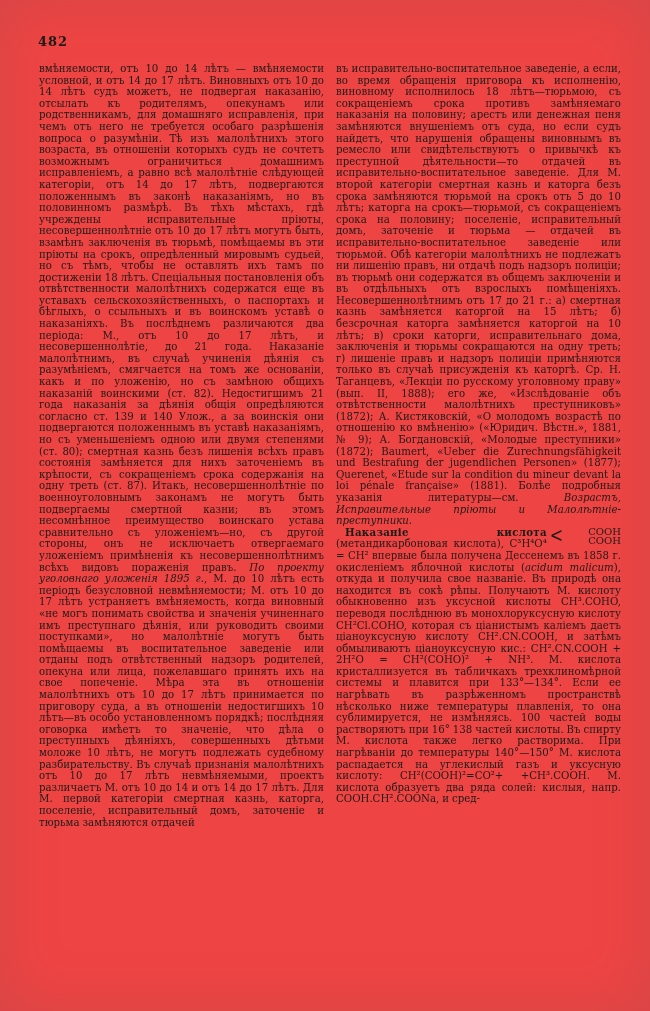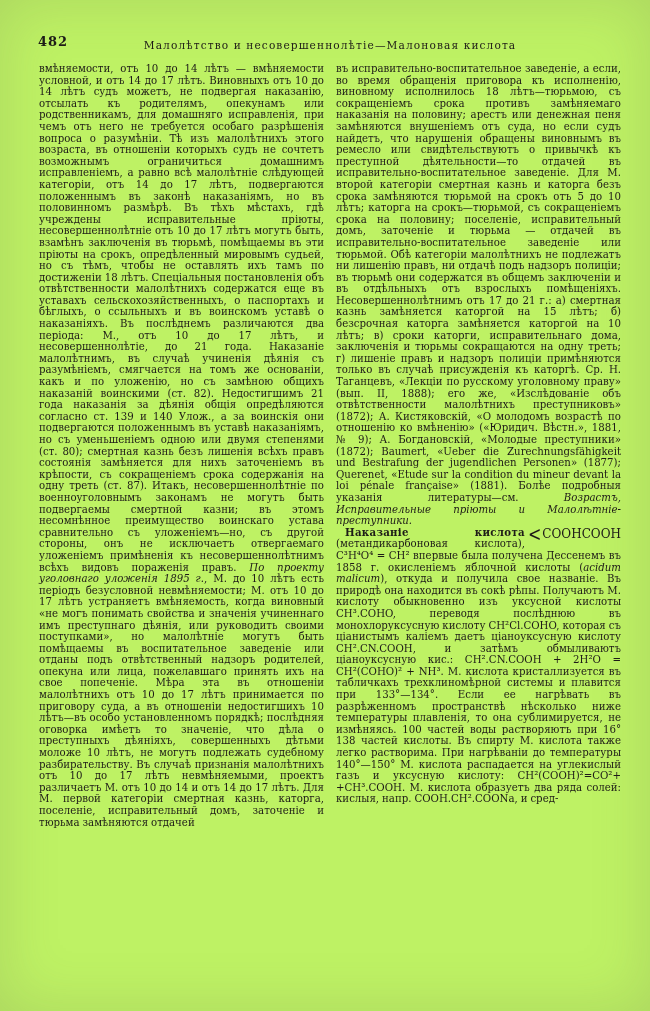--- a/index.html
+++ b/index.html
@@ -1,43 +1,42 @@
 <!DOCTYPE html>
 <html lang="ru"><head>
 <meta charset="utf-8">
 <style>
   html,body{margin:0;padding:0;background:#d8d5cf;}
   .page{
     position:relative;width:650px;height:1011px;box-sizing:border-box;
-    background:#bef264;color:#1d1b17;
+    background:#ef4444;color:#1d1b17;
     font-family:"DejaVu Serif","Liberation Serif",serif;
     padding:34px 28px 8px 38px;overflow:hidden;
     box-shadow:inset 0 0 60px rgba(90,85,75,.18);
   }
   .header{position:relative;text-align:center;margin-bottom:13px;height:16px;}
   .pagenum{position:absolute;left:0;top:0;font-size:13px;font-weight:bold;letter-spacing:1px;}
   .running{font-size:10.6px;letter-spacing:1.1px;}
   .columns{display:flex;gap:12px;justify-content:center;}
   .col{width:285px;}
   .para{margin:0;font-size:10.2px;line-height:11.6px;text-align:justify;hyphens:auto;word-spacing:-0.3px;}
   .seg-italic{font-style:italic;}
   .byline{margin:-11.6px 0 0 0;text-align:right;font-size:10.2px;line-height:11.6px;font-style:italic;background:transparent;}
   .entry{text-indent:9px;}
   .entry-title{font-weight:bold;letter-spacing:.3px;}
   .formula-stack{float:right;display:flex;align-items:center;margin-left:3px;text-indent:0;}
   .formula-stack .brace{font-size:16px;line-height:1;transform:scaleY(1.25);margin-right:1px;}
-  .formula-stack .stack{display:inline-flex;font-size:12px;line-height:9.5px;}
+  .formula-stack .stack{display:inline-flex;flex-direction:column;font-size:10px;line-height:9.5px;margin-left:24px;}
 </style>
 </head>
 <body>
 
 <div class="page">
   <div class="header">
     <span class="pagenum">482</span>
-    <span class="running">Малолѣтство и несовершеннолѣтіе—Малоновая кислота</span>
   </div>
   <div class="columns">
     <div class="col">
       <p class="para"><span>вмѣняемости, отъ 10 до 14 лѣтъ — вмѣняемости условной, и отъ 14 до 17 лѣтъ. Виновныхъ отъ 10 до 14 лѣтъ судъ можетъ, не подвергая наказанію, отсылать къ родителямъ, опекунамъ или родственникамъ, для домашняго исправленія, при чемъ отъ него не требуется особаго разрѣшенія вопроса о разумѣніи. Тѣ изъ малолѣтнихъ этого возраста, въ отношеніи которыхъ судъ не сочтетъ возможнымъ ограничиться домашнимъ исправленіемъ, а равно всѣ малолѣтніе слѣдующей категоріи, отъ 14 до 17 лѣтъ, подвергаются положеннымъ въ законѣ наказаніямъ, но въ половинномъ размѣрѣ. Въ тѣхъ мѣстахъ, гдѣ учреждены исправительные пріюты, несовершеннолѣтніе отъ 10 до 17 лѣтъ могутъ быть, взамѣнъ заключенія въ тюрьмѣ, помѣщаемы въ эти пріюты на срокъ, опредѣленный мировымъ судьей, но съ тѣмъ, чтобы не оставлять ихъ тамъ по достиженіи 18 лѣтъ. Спеціальныя постановленія объ отвѣтственности малолѣтнихъ содержатся еще въ уставахъ сельскохозяйственныхъ, о паспортахъ и бѣглыхъ, о ссыльныхъ и въ воинскомъ уставѣ о наказаніяхъ. Въ послѣднемъ различаются два періода: М., отъ 10 до 17 лѣтъ, и несовершеннолѣтіе, до 21 года. Наказаніе малолѣтнимъ, въ случаѣ учиненія дѣянія съ разумѣніемъ, смягчается на томъ же основаніи, какъ и по уложенію, но съ замѣною общихъ наказаній воинскими (ст. 82). Недостигшимъ 21 года наказанія за дѣянія общія опредѣляются согласно ст. 139 и 140 Улож., а за воинскія они подвергаются положеннымъ въ уставѣ наказаніямъ, но съ уменьшеніемъ одною или двумя степенями (ст. 80); смертная казнь безъ лишенія всѣхъ правъ состоянія замѣняется для нихъ заточеніемъ въ крѣпости, съ сокращеніемъ срока содержанія на одну треть (ст. 87). Итакъ, несовершеннолѣтніе по военноуголовнымъ законамъ не могутъ быть подвергаемы смертной казни; въ этомъ несомнѣнное преимущество воинскаго устава сравнительно съ уложеніемъ—но, съ другой стороны, онъ не исключаетъ отвергаемаго уложеніемъ примѣненія къ несовершеннолѣтнимъ всѣхъ видовъ пораженія правъ. </span><span class="seg-italic">По проекту уголовнаго уложенія 1895 г.</span><span>, М. до 10 лѣтъ есть періодъ безусловной невмѣняемости; М. отъ 10 до 17 лѣтъ устраняетъ вмѣняемость, когда виновный «не могъ понимать свойства и значенія учиненнаго имъ преступнаго дѣянія, или руководить своими поступками», но малолѣтніе могутъ быть помѣщаемы въ воспитательное заведеніе или отданы подъ отвѣтственный надзоръ родителей, опекуна или лица, пожелавшаго принять ихъ на свое попеченіе. Мѣра эта въ отношеніи малолѣтнихъ отъ 10 до 17 лѣтъ принимается по приговору суда, а въ отношеніи недостигшихъ 10 лѣтъ—въ особо установленномъ порядкѣ; послѣдняя оговорка имѣетъ то значеніе, что дѣла о преступныхъ дѣяніяхъ, совершенныхъ дѣтьми моложе 10 лѣтъ, не могутъ подлежать судебному разбирательству. Въ случаѣ признанія малолѣтнихъ отъ 10 до 17 лѣтъ невмѣняемыми, проектъ различаетъ М. отъ 10 до 14 и отъ 14 до 17 лѣтъ. Для М. первой категоріи смертная казнь, каторга, поселеніе, исправительный домъ, заточеніе и тюрьма замѣняются отдачей</span></p>
     </div>
     <div class="col">
       <p class="para"><span>въ исправительно-воспитательное заведеніе, а если, во время обращенія приговора къ исполненію, виновному исполнилось 18 лѣтъ—тюрьмою, съ сокращеніемъ срока противъ замѣняемаго наказанія на половину; арестъ или денежная пеня замѣняются внушеніемъ отъ суда, но если судъ найдетъ, что нарушенія обращены виновнымъ въ ремесло или свидѣтельствуютъ о привычкѣ къ преступной дѣятельности—то отдачей въ исправительно-воспитательное заведеніе. Для М. второй категоріи смертная казнь и каторга безъ срока замѣняются тюрьмой на срокъ отъ 5 до 10 лѣтъ; каторга на срокъ—тюрьмой, съ сокращеніемъ срока на половину; поселеніе, исправительный домъ, заточеніе и тюрьма — отдачей въ исправительно-воспитательное заведеніе или тюрьмой. Обѣ категоріи малолѣтнихъ не подлежатъ ни лишенію правъ, ни отдачѣ подъ надзоръ полиціи; въ тюрьмѣ они содержатся въ общемъ заключеніи и въ отдѣльныхъ отъ взрослыхъ помѣщеніяхъ. Несовершеннолѣтнимъ отъ 17 до 21 г.: а) смертная казнь замѣняется каторгой на 15 лѣтъ; б) безсрочная каторга замѣняется каторгой на 10 лѣтъ; в) сроки каторги, исправительнаго дома, заключенія и тюрьмы сокращаются на одну треть; г) лишеніе правъ и надзоръ полиціи примѣняются только въ случаѣ присужденія къ каторгѣ. Ср. Н. Таганцевъ, «Лекціи по русскому уголовному праву» (вып. II, 1888); его же, «Изслѣдованіе объ отвѣтственности малолѣтнихъ преступниковъ» (1872); А. Кистяковскій, «О молодомъ возрастѣ по отношенію ко вмѣненію» («Юридич. Вѣстн.», 1881, № 9); А. Богдановскій, «Молодые преступники» (1872); Baumert, «Ueber die Zurechnungsfähigkeit und Bestrafung der jugendlichen Personen» (1877); Querenet, «Etude sur la condition du mineur devant la loi pénale française» (1881). Болѣе подробныя указанія литературы—см. </span><span class="seg-italic">Возрастъ, Исправительные пріюты и Малолѣтніе-преступники.</span></p>
       <p class="para entry">
         <span class="formula-stack">
           <span class="brace">&lt;</span>

